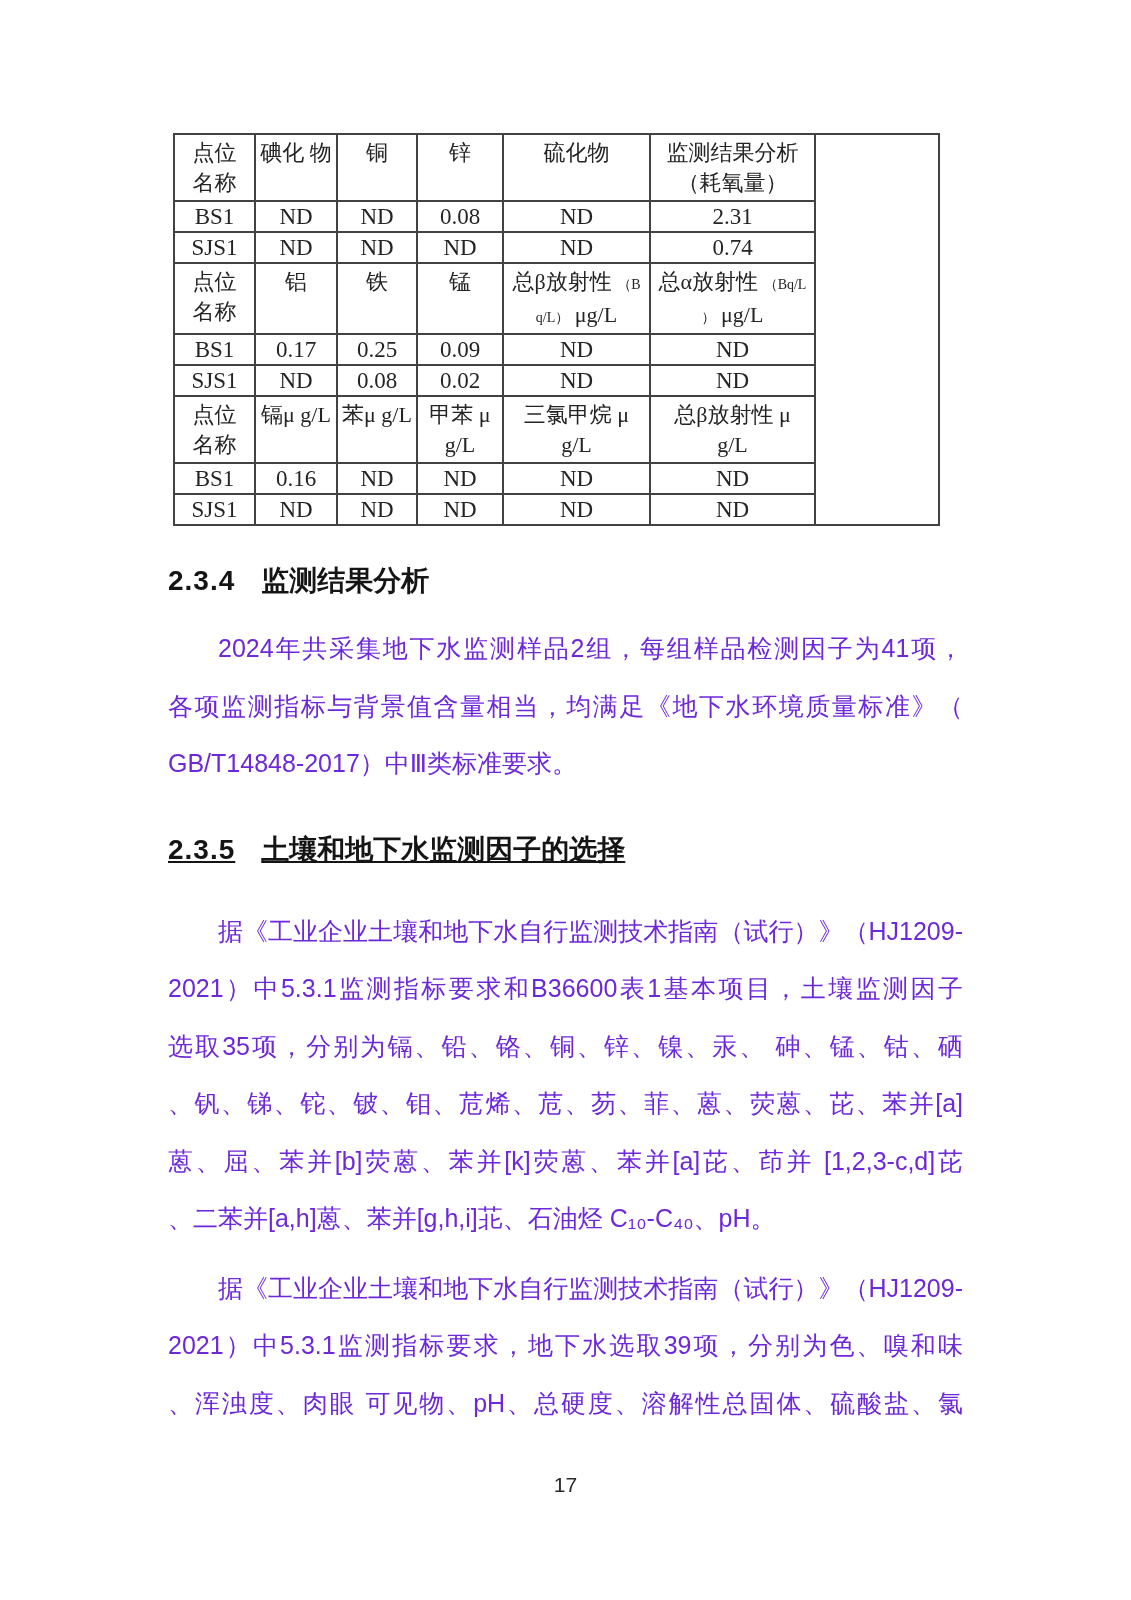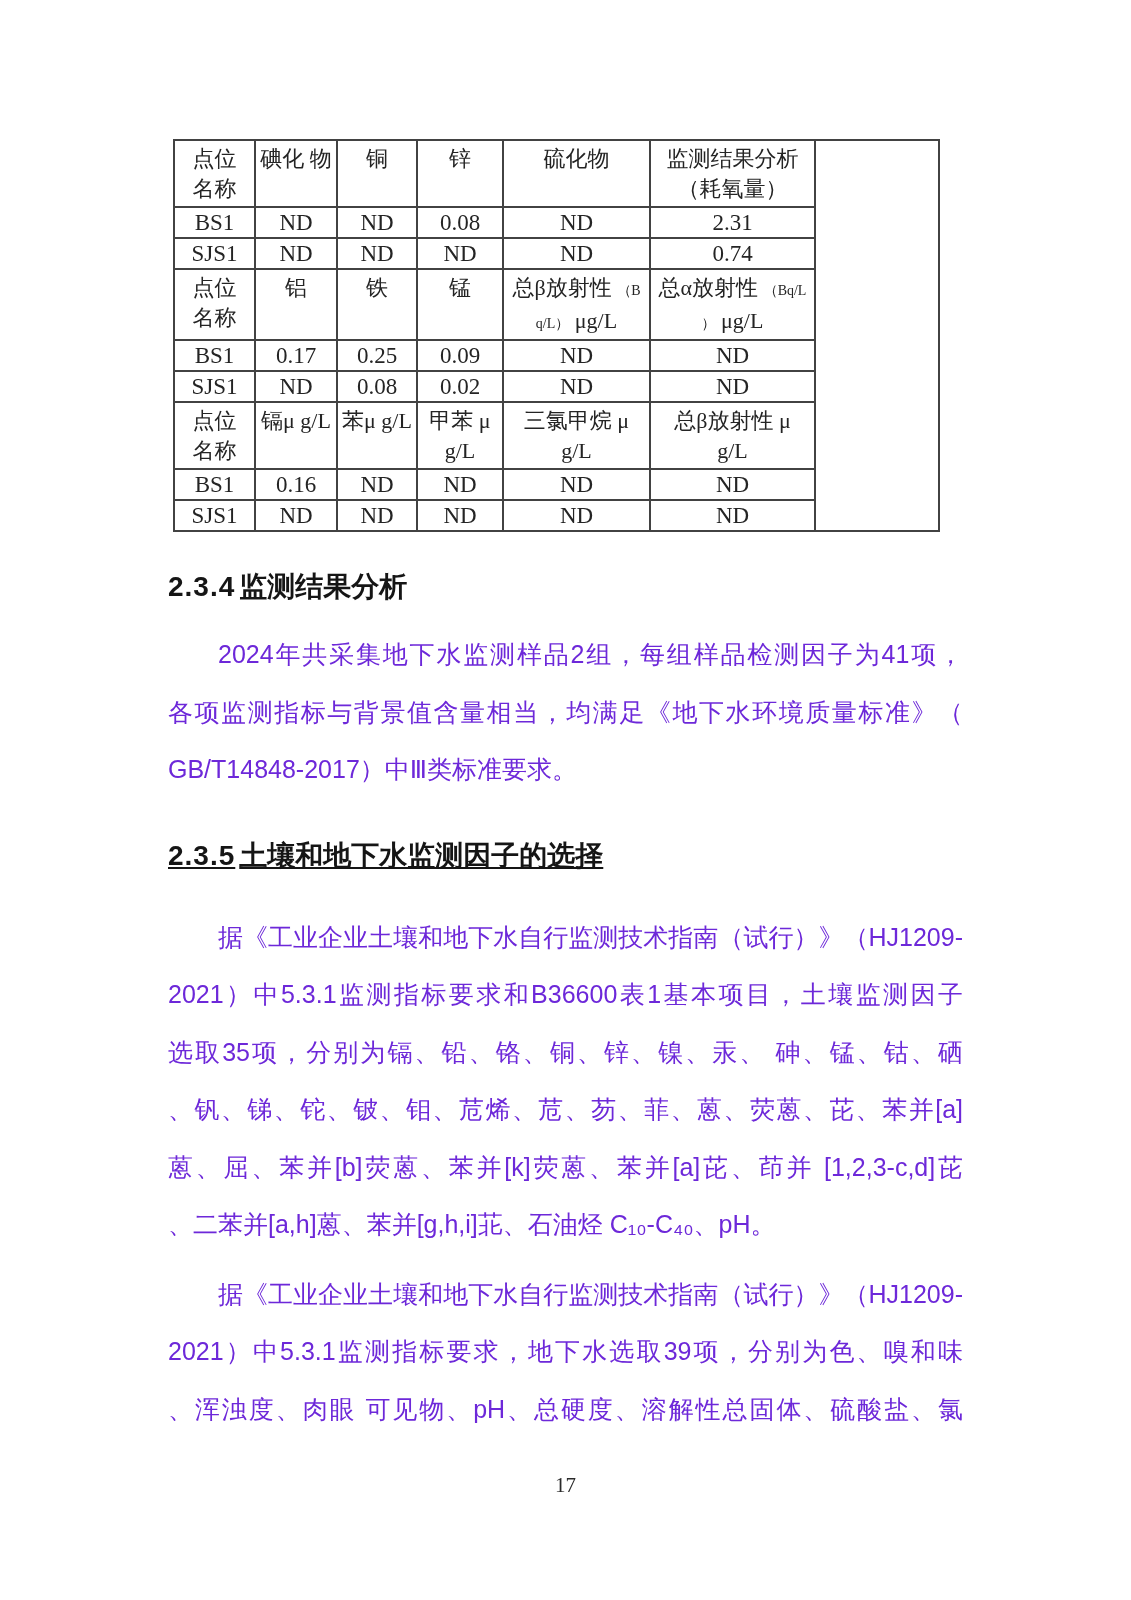--- a/index.html
+++ b/index.html
@@ -1,21 +1,21 @@
 <!DOCTYPE html>
 <html><head>
 <meta charset="utf-8">
 <style>
   html,body{margin:0;padding:0;}
   body{
     width:1131px;height:1600px;background:#ffffff;position:relative;
     font-family:"Liberation Serif","DejaVu Serif",serif;color:#1e1e1e;
     overflow:hidden;
   }
-  .content{position:absolute;left:168px;top:6px;width:795px;}
+  .content{position:absolute;left:168px;top:0;width:795px;}
 
   
   table.results{
     border-collapse:collapse;table-layout:fixed;width:765px;
     margin:133px 0 0 5px;
   }
   table.results td{
     border:2px solid #424242;text-align:center;vertical-align:middle;
     white-space:pre-line;padding:0;font-size:22px;line-height:28px;
     font-family:"Liberation Serif","DejaVu Serif",serif;color:#242424;
@@ -24,37 +24,37 @@
   tr.hrow td{vertical-align:top;padding-top:3px;height:62px;line-height:30px;}
   tr.drow td{height:29px;line-height:29px;font-size:23px;}
   td .small{font-size:14px;}
   td.empty-col{background:#ffffff;}
 
   
   .heading{
     font-family:"Liberation Sans","DejaVu Sans",sans-serif;font-weight:bold;
     font-size:28px;line-height:34px;color:#151515;
   }
-  .heading .num{margin-right:4px;letter-spacing:1px;}
+  .heading .num{margin-right:26px;letter-spacing:1px;}
   .h234{margin-top:38px;}
   .h235{margin-top:40px;text-decoration:underline;}
 
   
   .para{font-size:25px;font-family:"Liberation Sans","DejaVu Sans",serif;color:#6d28d9;}
   .p1{margin-top:22px;}
   .p2{margin-top:36px;}
   .p3{margin-top:12px;}
   .line{line-height:57.5px;height:57.5px;white-space:nowrap;}
   .line.j{text-align:justify;text-align-last:justify;}
   .line.ind{text-indent:50px;}
 
   
   .pageno{
     position:absolute;left:0;right:0;top:1473px;text-align:center;
-    font-family:Liberation Serif, serif;
+    font-family:Liberation Sans, sans-serif;
     font-size:21px;color:#2a2a2a;
   }
 </style>
 </head>
 <body>
 
 <div class="content">
 
   <table class="results">
     <colgroup>

